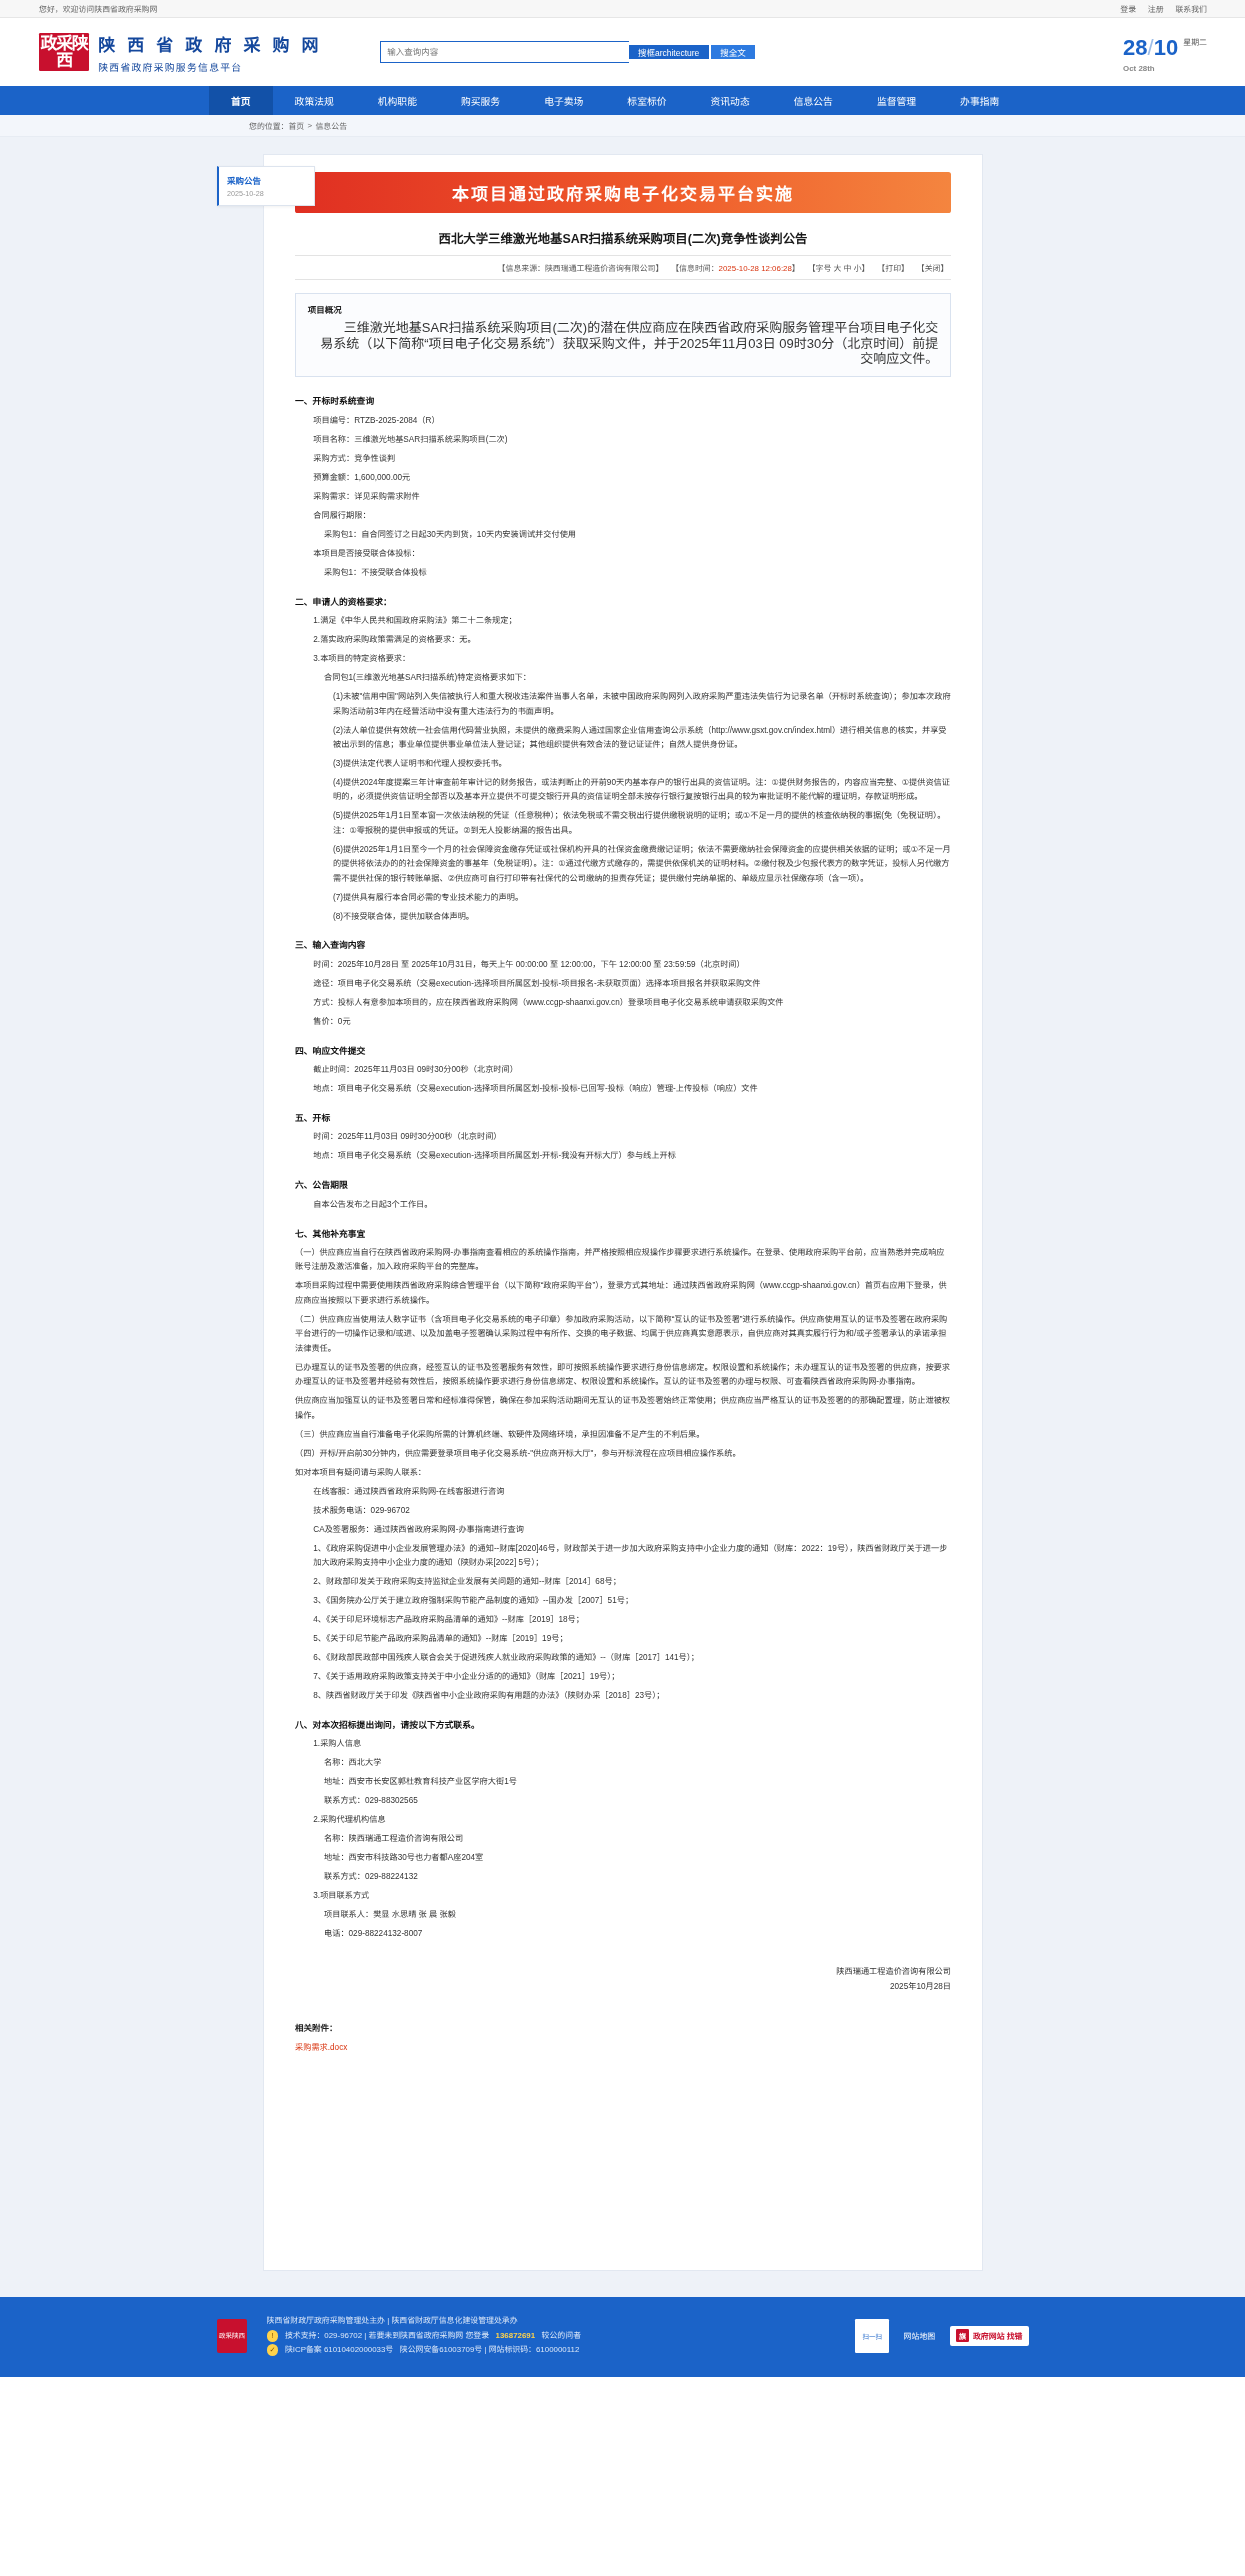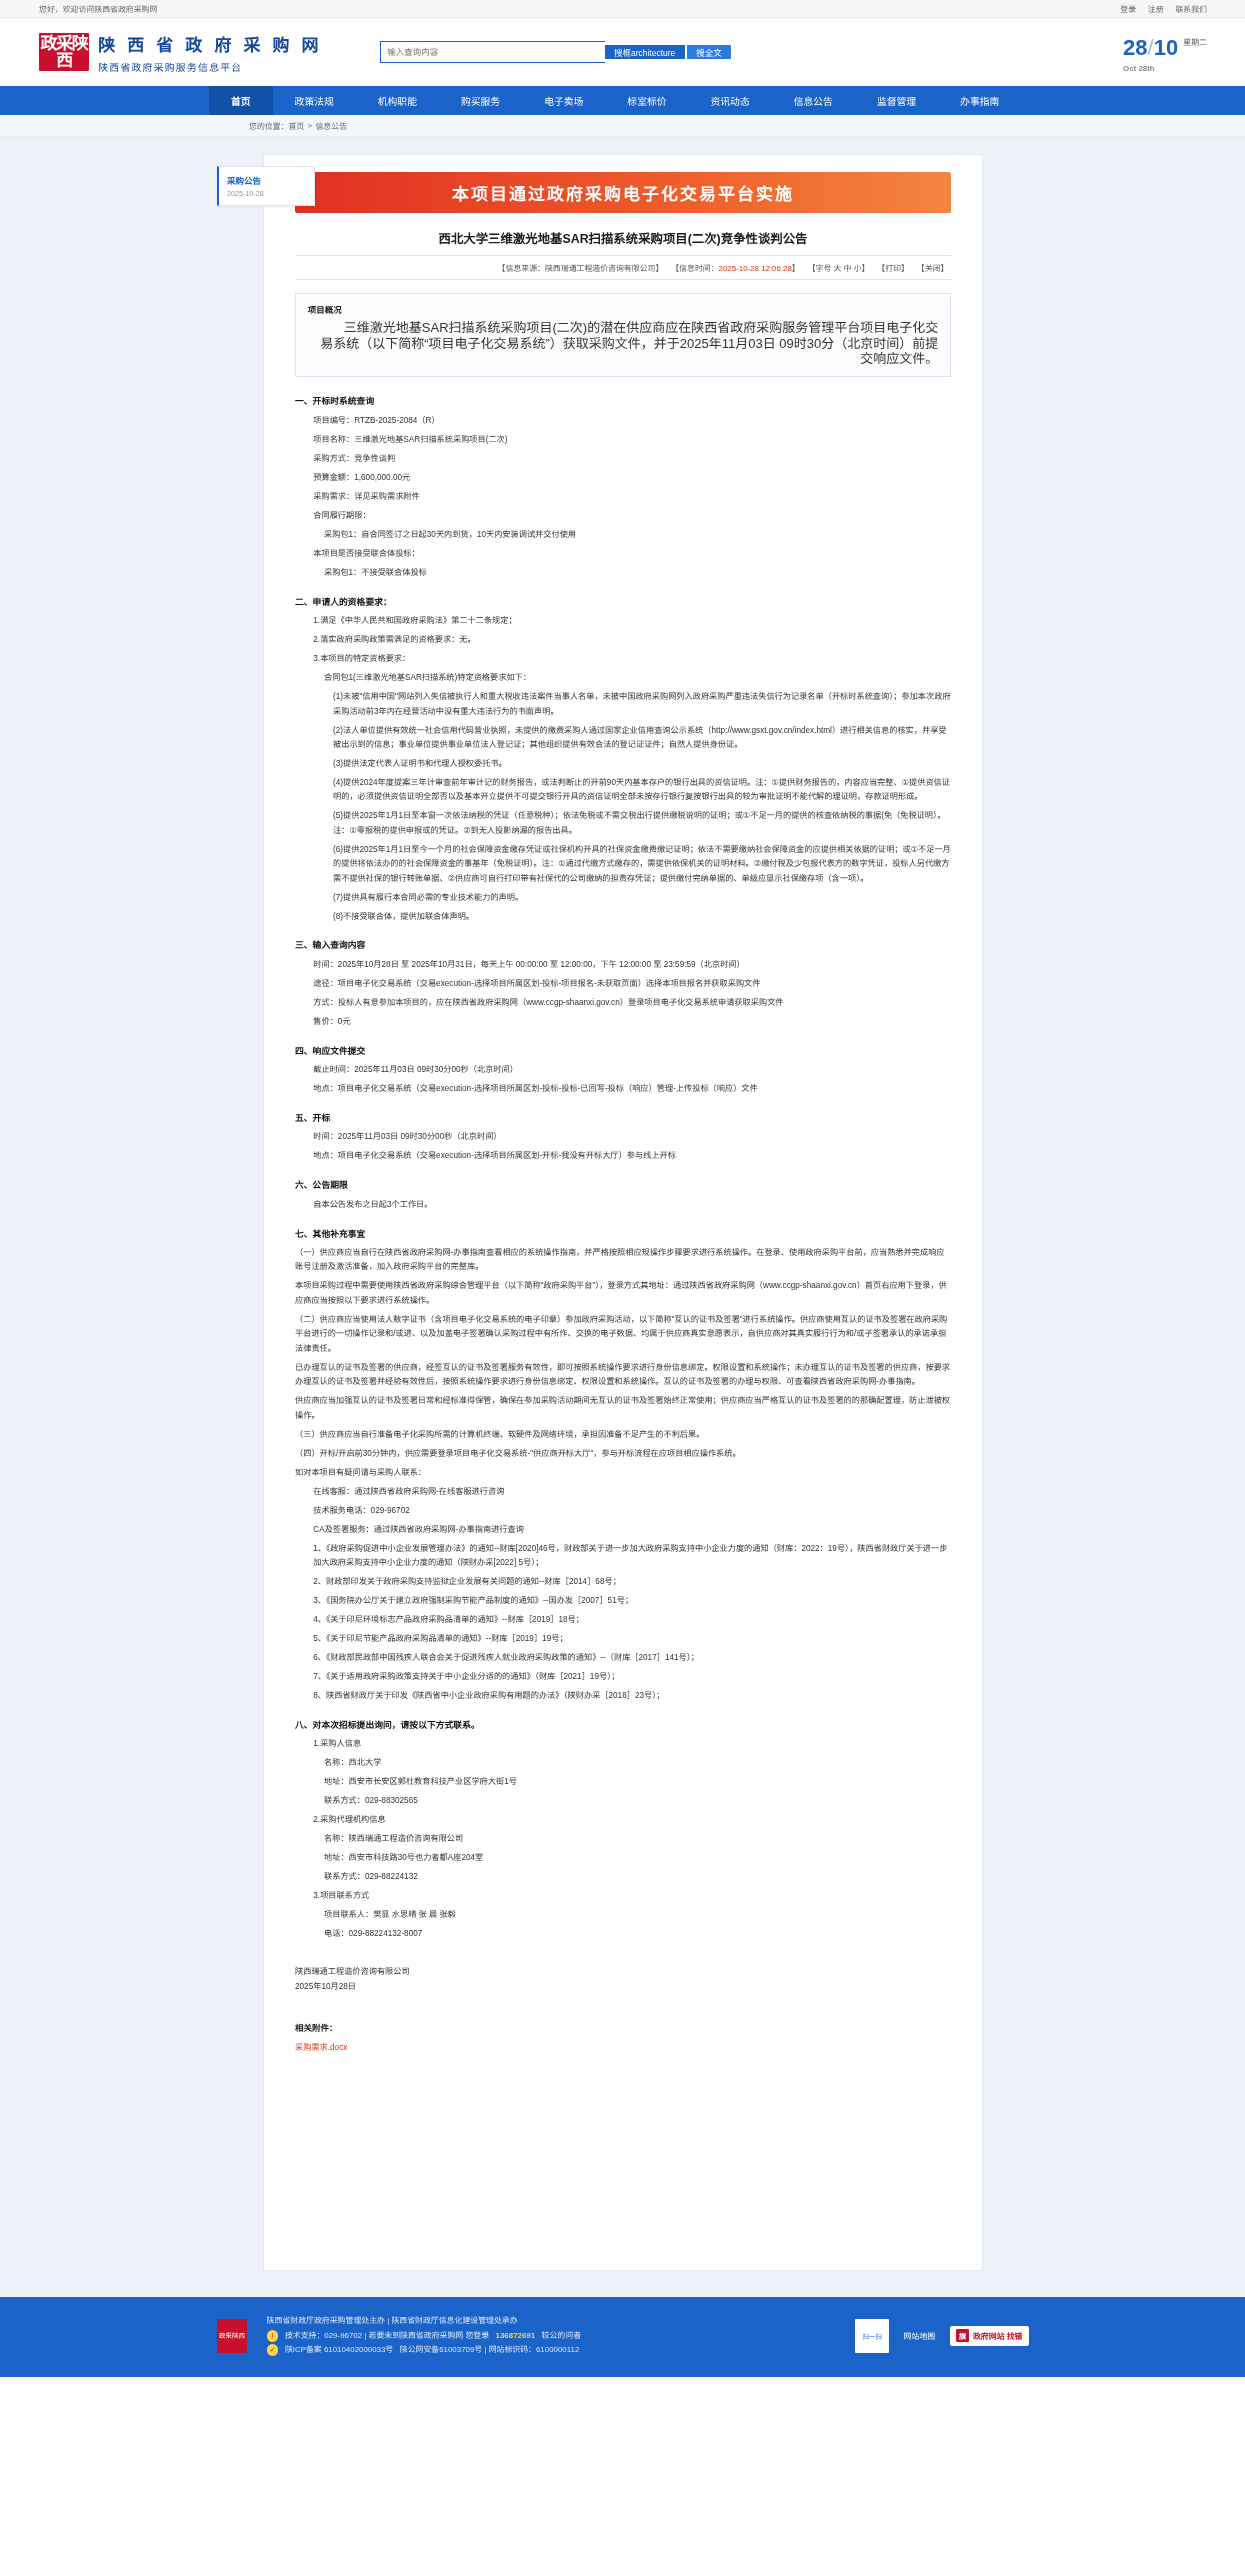--- a/index.html
+++ b/index.html
@@ -35,21 +35,21 @@
   .logo-mark span { display:block; }
   .logo-text .l1 {
     font-size:17px; color:#14479c; font-weight:bold; letter-spacing:3.9px;
     font-family:"Liberation Serif","DejaVu Serif",serif;
   }
   .logo-text .l2 {
     font-size:9.8px; color:#14479c; letter-spacing:1.3px; margin-top:3.9px;
   }
   .search-wrap { display:flex; align-items:center; margin-left:39px; }
   .search-input {
-    width:225px; height:22px; border:1.3px solid #1b63c8; border-right:none;
+    width:249px; height:22px; border:1.3px solid #1b63c8; border-right:none;
     padding:0 6.5px; font-size:8.5px; outline:none; color:#333;
   }
   .btn-blue {
     height:14px; padding:0 9.2px; border:none; background:#1b63c8; color:#fff;
     font-size:8.5px; cursor:pointer;
   }
   .btn-blue.alt { background:#2d7ae0; margin-left:2.6px; }
   .date-box {
     position:absolute; right:39px; top:18.3px; display:flex; align-items:flex-start; gap:5.2px;
   }
@@ -118,21 +118,21 @@
   }
   .abstract-box .lbl { font-weight:bold; color:#222; font-size:8.5px; margin-bottom:5.2px; }
   .abstract-box p { margin:0; line-height:15.7px; text-indent:2em; font-size:13px; color:#333;text-align:right; }
 
   h3.sec { font-size:8.8px; font-weight:bold; color:#111; margin:14.4px 0 6.5px 0; }
   p.ln { margin:0 0 4.6px 0; line-height:14.4px; font-size:8.2px; color:#333; }
   p.ind1 { padding-left:18.3px; }
   p.ind2 { padding-left:29px; }
   p.ind3 { padding-left:38px; text-indent:0; }
 
-  .sign { margin-top:22px; font-size:8.2px; line-height:15.7px; color:#333; }
+  .sign { text-align:right; margin-top:22px; font-size:8.2px; line-height:15.7px; color:#333; }
 
   .attach-title { font-size:8.5px; font-weight:bold; margin-top:26px; color:#222; }
   .attach-link { color:#d9340f; font-size:8.2px; margin-top:6.5px; display:inline-block; text-decoration:none; }
 
   
   .footer {
     background:#1b63c8; color:#dbe7f8; padding:17px 0 19.6px 0; font-size:7.9px;
   }
   .footer-inner {
     width:812px; margin:0 auto; display:flex; align-items:center; gap:19.6px;

